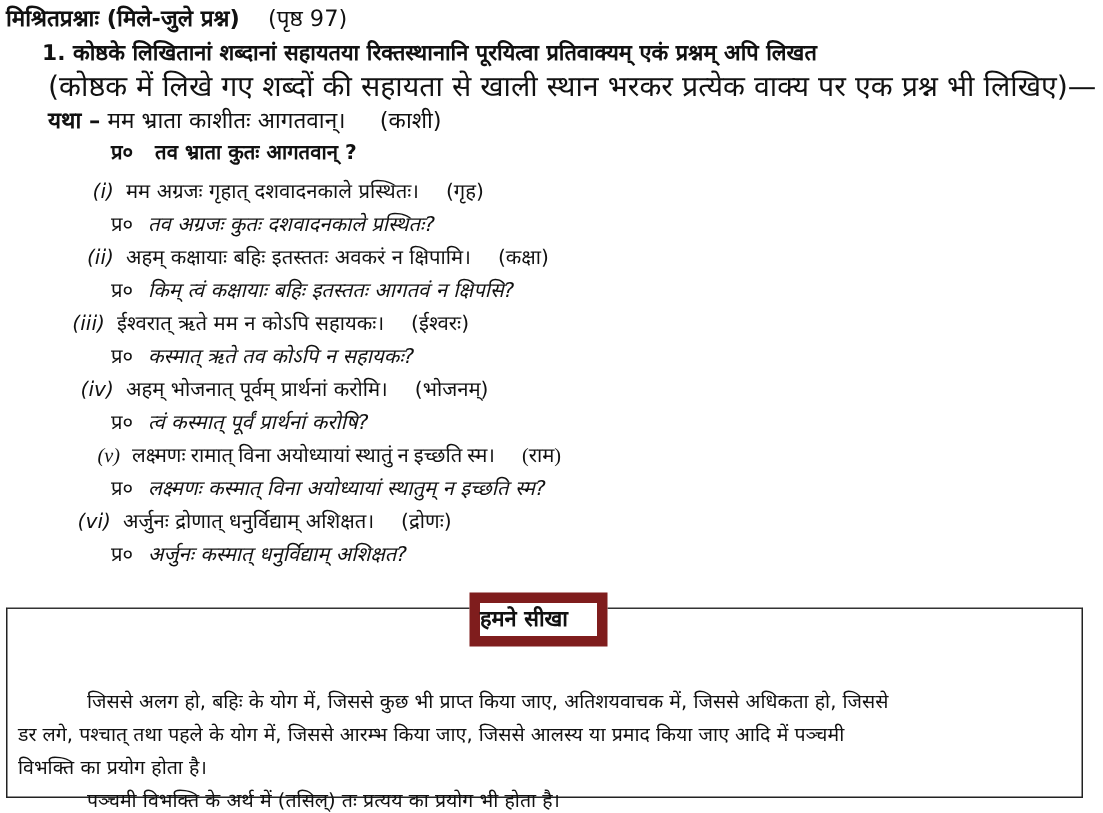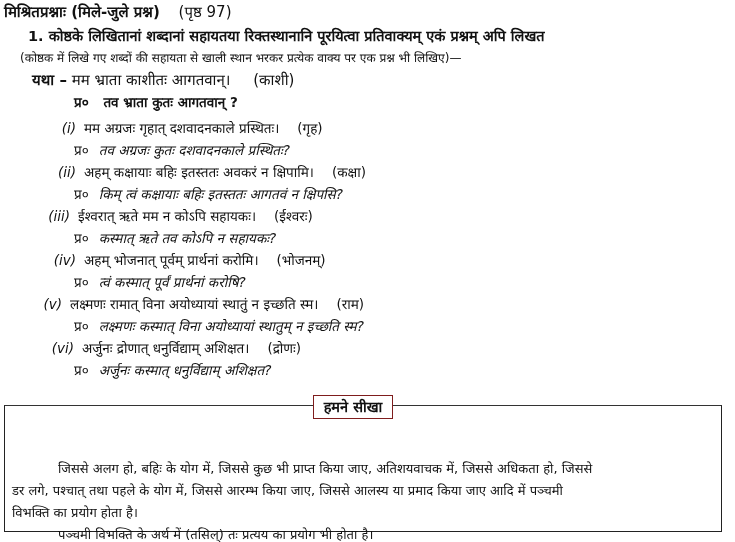--- a/index.html
+++ b/index.html
@@ -5,30 +5,30 @@
   html, body { margin:0; padding:0; background:#ffffff; }
   body { width:735px; height:542px; position:relative; overflow:hidden;
          font-family: "DejaVu Sans", "Liberation Sans", sans-serif; color:#111; }
   .line { position:absolute; white-space:nowrap; font-size:14px; line-height:20px; }
   .bold { font-weight:bold; }
   .it { font-style:italic; }
   .heading { left:4px; top:2px; font-size:15px; }
   .heading .h-main { font-weight:bold; }
   .heading .h-page { margin-left:14px;margin-top:12px; }
   .q1 { left:8px; top:26px; font-size:14.5px; font-weight:bold;margin-left:20px; }
-  .q1-hint { left:20px; top:48px; font-size:12px; }
+  .q1-hint { left:32px; top:48px; font-size:19px; }
   .ex { left:32px; top:70px; font-size:15px; }
   .row { font-size:13.5px; }
   .lbl { display:inline-block; min-width:30px; text-align:right; margin-right:8px; }
   .pr { display:inline-block; margin-right:10px; }
   .hint-word { margin-left:18px; }
   .box { position:absolute; left:4px; top:405px; width:716px; height:125px;
          border:1.5px solid #222; border-top:1.5px solid #333; }
   .box-title { position:absolute; left:313px; top:395px; width:78px; height:22px;
-         background:#fff; border:1px solid #7f1d1d; text-align:center;
+         background:#fff; border:7px solid #7f1d1d; 
          font-weight:bold; font-size:14.5px; line-height:22px; }
   .para { position:absolute; left:12px; font-size:13.5px; line-height:20px; white-space:nowrap;margin-top:23px; }
 </style>
 </head>
 <body>
 
 <div class="line heading">
   <span class="h-main">मिश्रितप्रश्नाः (मिले-जुले प्रश्न)</span>
   <span class="h-page">(पृष्ठ 97)</span>
 </div>
@@ -70,21 +70,21 @@
   <span class="pr">प्र०</span><span class="it">कस्मात् ऋते तव कोऽपि न सहायकः?</span>
 </div>
 
 <div class="line row" style="left:46px; top:250px;">
   <span class="lbl it">(iv)</span><span>अहम् भोजनात् पूर्वम् प्रार्थनां करोमि।</span><span class="hint-word">(भोजनम्)</span>
 </div>
 <div class="line row" style="left:74px; top:272px;">
   <span class="pr">प्र०</span><span class="it">त्वं कस्मात् पूर्वं प्रार्थनां करोषि?</span>
 </div>
 
-<div class="line row" style="left:32px; top:294px;">
+<div class="line row" style="left:50px; top:294px;font-family:Liberation Serif, serif;">
   <span class="lbl it">(v)</span><span>लक्ष्मणः रामात् विना अयोध्यायां स्थातुं न इच्छति स्म।</span><span class="hint-word">(राम)</span>
 </div>
 <div class="line row" style="left:74px; top:316px;">
   <span class="pr">प्र०</span><span class="it">लक्ष्मणः कस्मात् विना अयोध्यायां स्थातुम् न इच्छति स्म?</span>
 </div>
 
 <div class="line row" style="left:44px; top:338px;">
   <span class="lbl it">(vi)</span><span>अर्जुनः द्रोणात् धनुर्विद्याम् अशिक्षत।</span><span class="hint-word">(द्रोणः)</span>
 </div>
 <div class="line row" style="left:74px; top:360px;">

